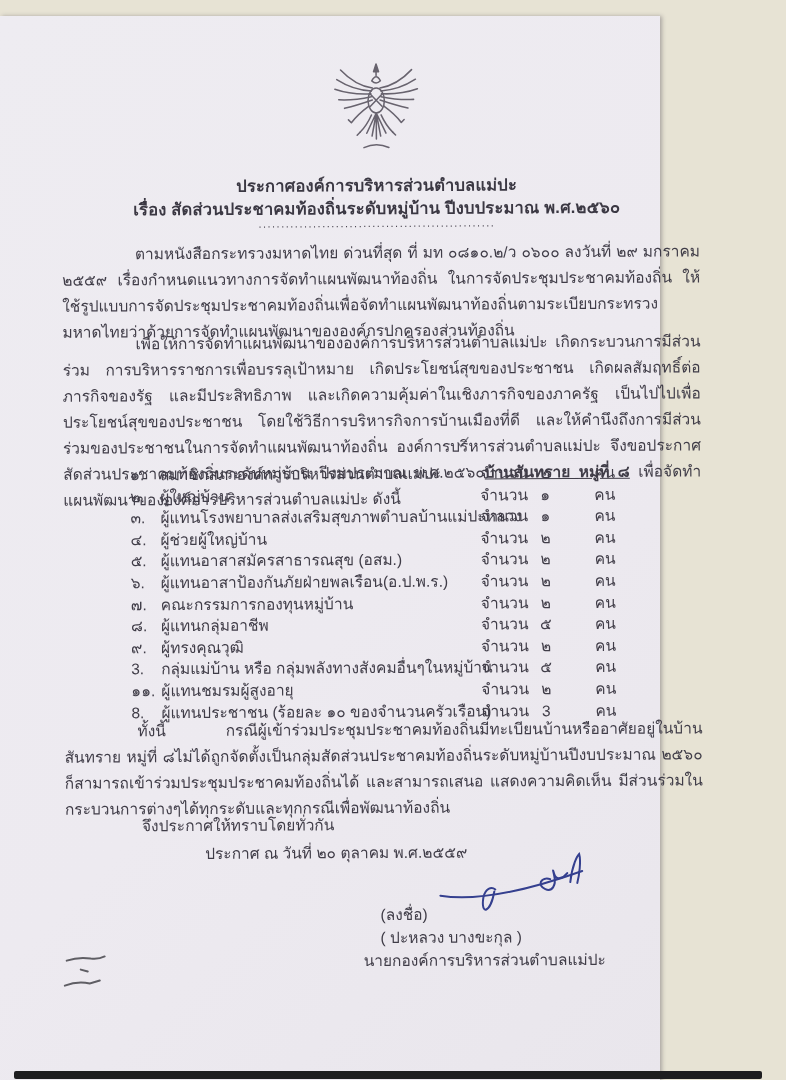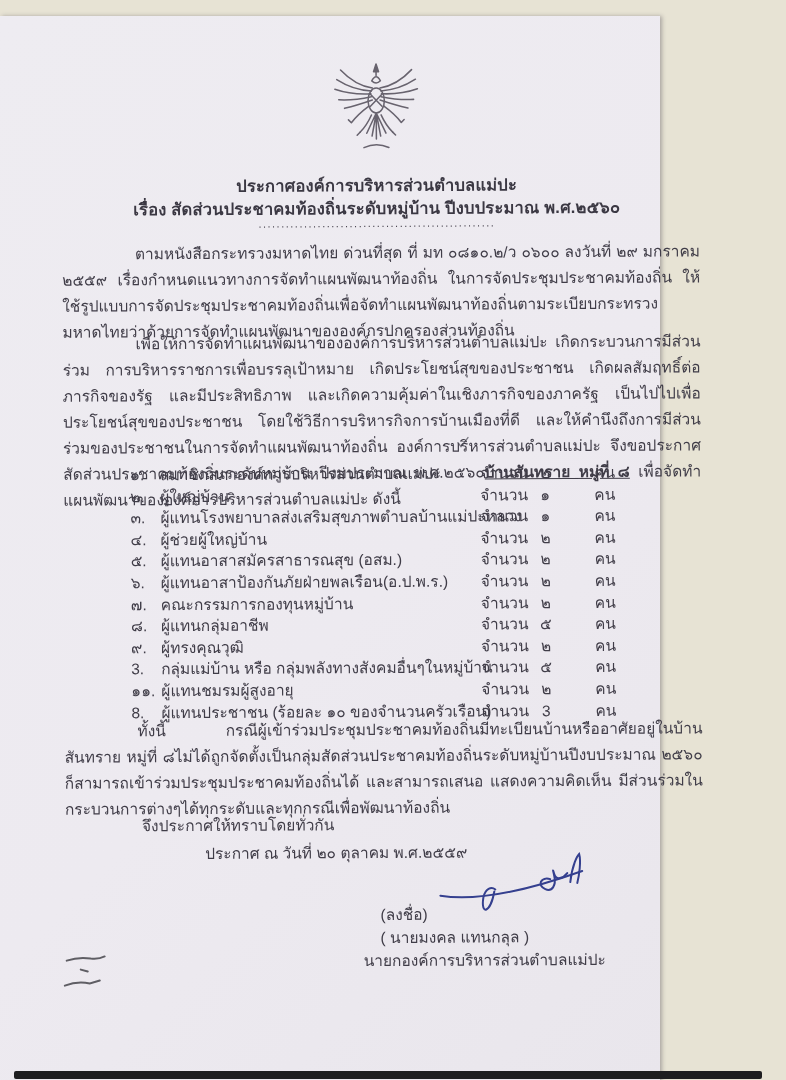--- a/index.html
+++ b/index.html
@@ -180,21 +180,21 @@
         <g fill="none" stroke="#35408f" stroke-width="2" stroke-linecap="round">
           <path d="M10,44 C45,50 95,40 152,20"></path>
           <path d="M64,40 C60,62 50,64 53,46 C55,37 61,35 65,38"></path>
           <path d="M120,28 c-9,-3 -14,6 -5,10 c7,3 11,-4 9,-13 c-1,-6 -2,-8 0,-2 c2,7 9,4 13,-1"></path>
           <path d="M140,31 C142,14 147,5 149,3 C151,10 149,24 147,32"></path>
         </g>
       </svg>
     </div>
 
     <div class="abs single" style="left:348px;top:886px;margin-left:30px;">(ลงชื่อ)</div>
-    <div class="abs single" style="left:378px;top:909px;">( นายมงคล  แทนกลุล )</div>
+    <div class="abs single" style="left:378px;top:909px;">( ปะหลวง  บางขะกุล )</div>
     <div class="abs single" style="left:361px;top:932px;">นายกองค์การบริหารส่วนตำบลแม่ปะ</div>
 
     <div class="abs" style="left:52px;top:936px;width:64px;height:44px;opacity:.75;">
       <svg viewBox="0 0 64 44" width="64" height="44">
         <g fill="none" stroke="#303036" stroke-width="2" stroke-linecap="round">
           <path d="M12,7 q12,-4 24,-2 q8,1 14,-2"></path>
           <path d="M26,16 l7,2"></path>
           <path d="M10,32 q13,-5 25,-2 l10,-3"></path>
         </g>
       </svg>

